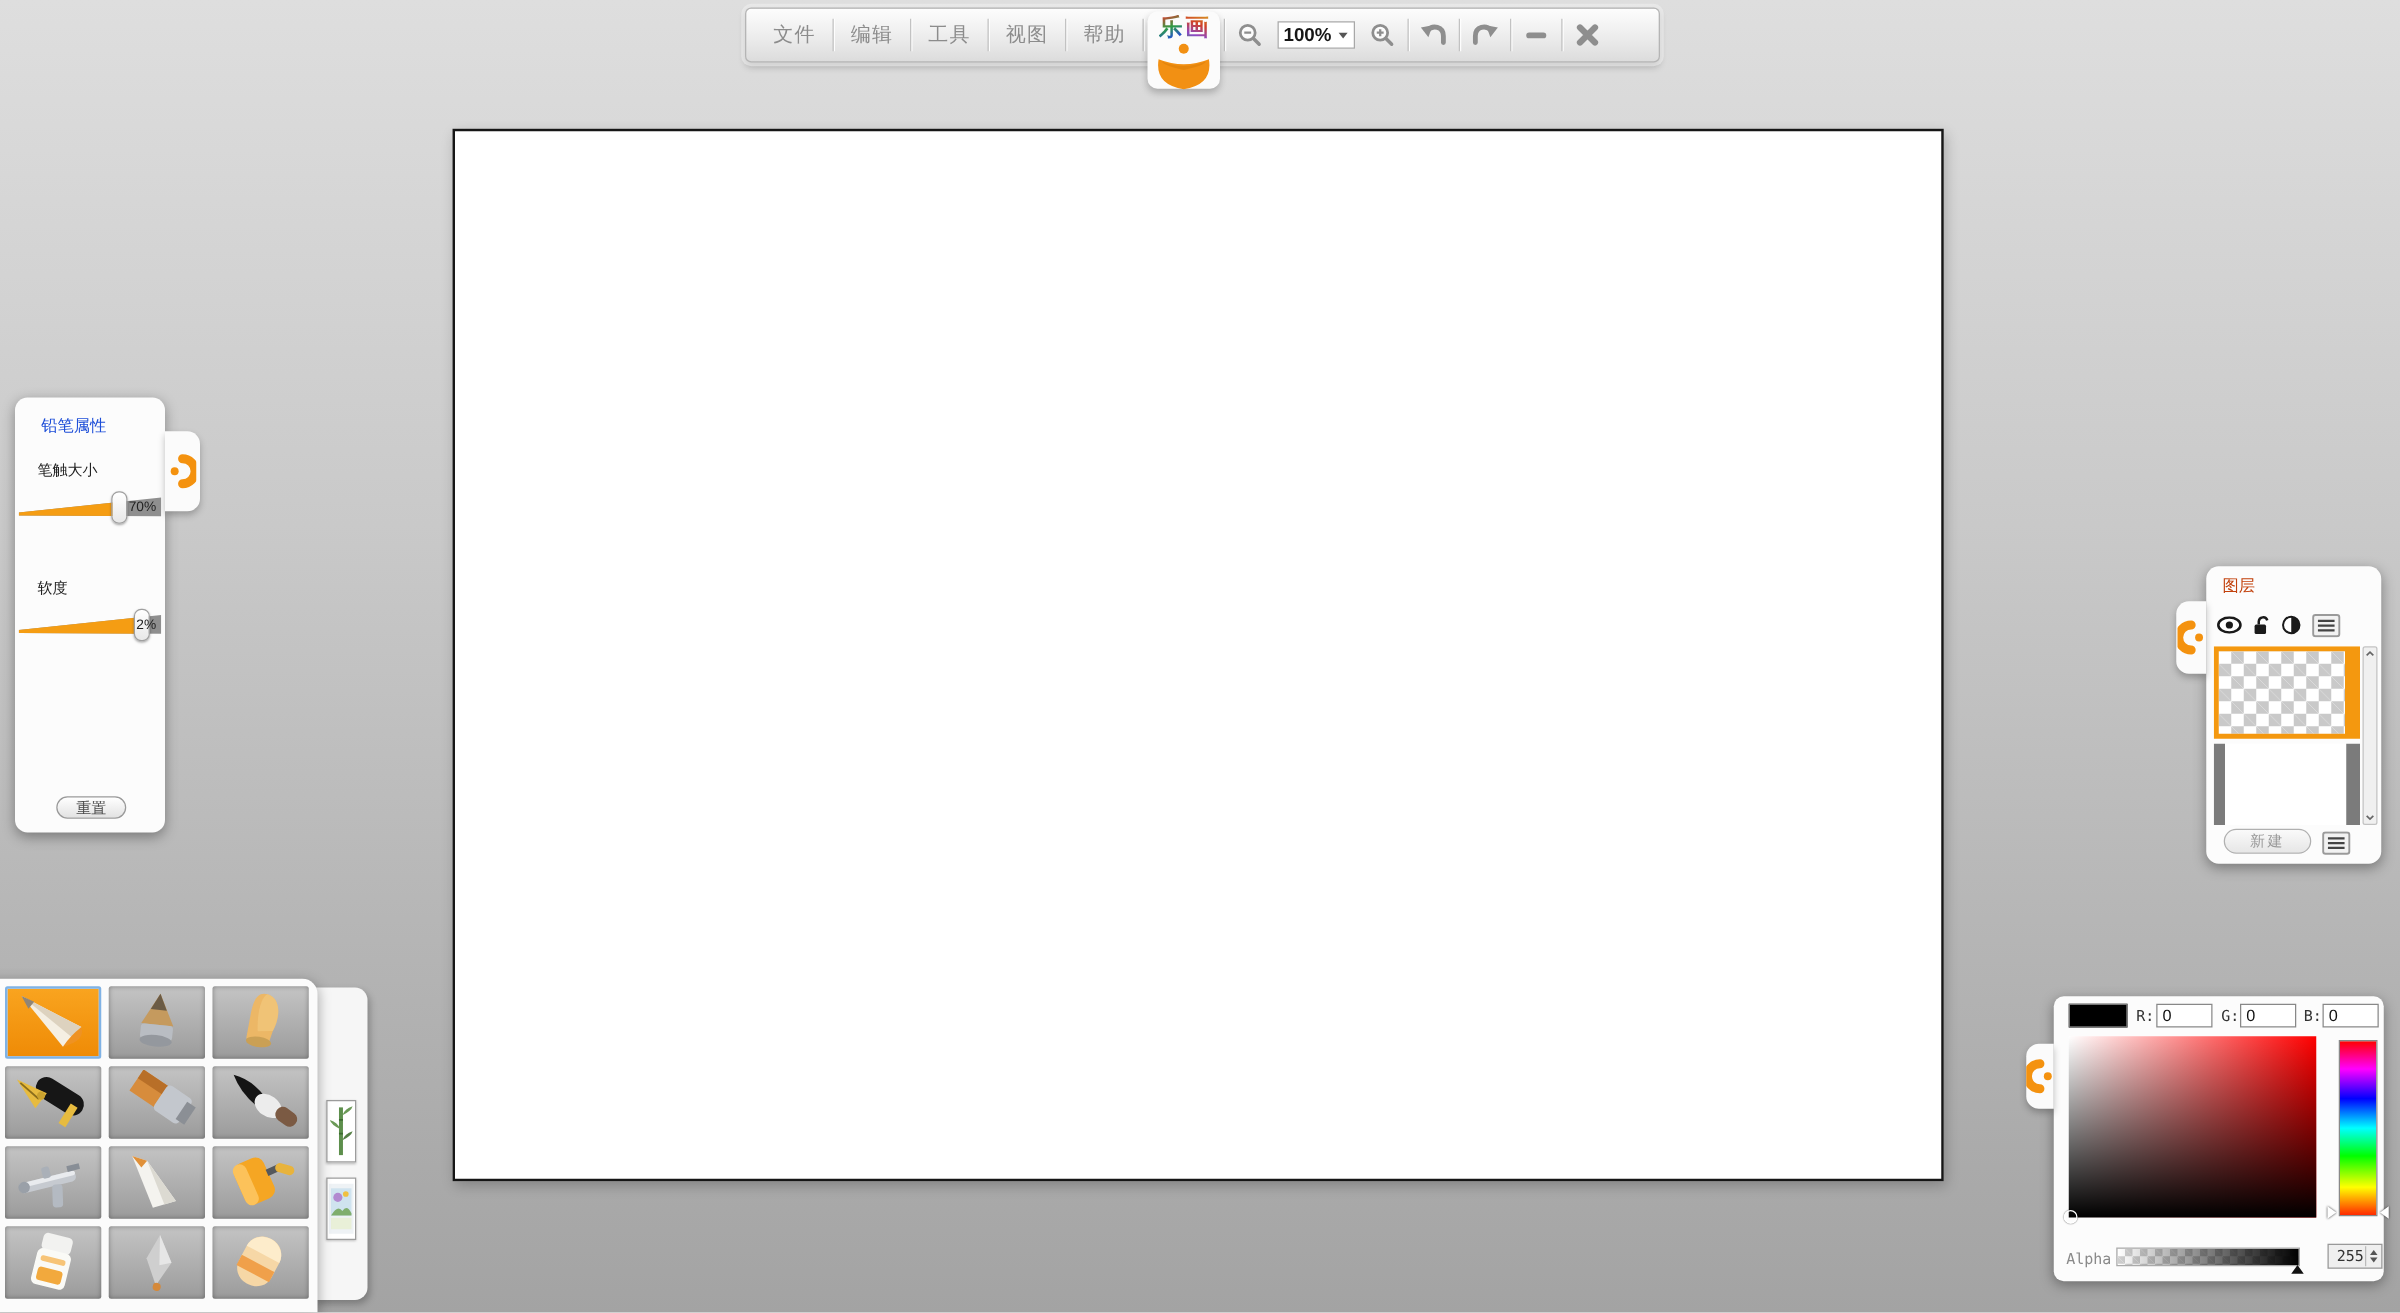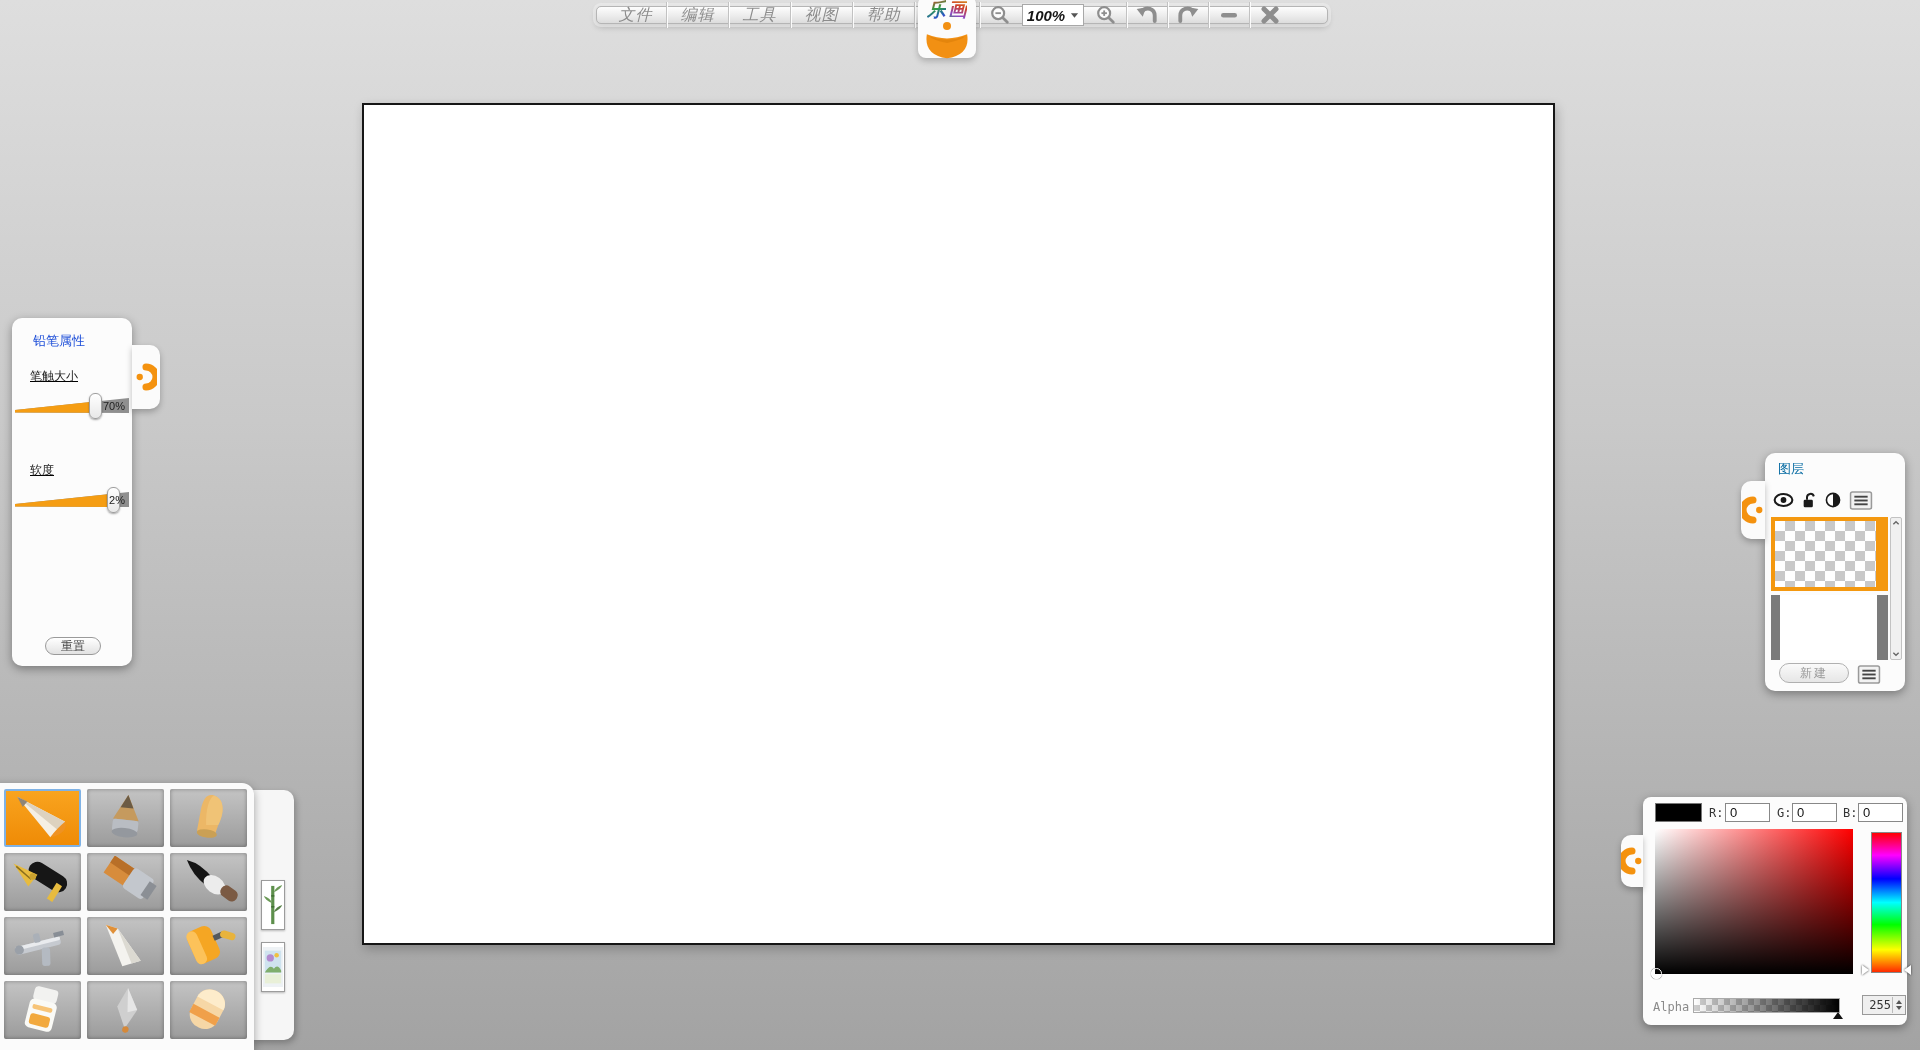--- a/index.html
+++ b/index.html
@@ -13,25 +13,25 @@
 
   
   .canvas {
     position:absolute; left:362px; top:103px; width:1193px; height:842px;
     background:#fff; border:2px solid #161616;
     box-shadow:2px 4px 10px rgba(0,0,0,.22);
   }
 
   
   .toolbar {
-    position:absolute; left:596px; top:6px; width:732px; height:18px;
+    position:absolute; left:596px; top:6px; width:732px; height:44px;
     background:linear-gradient(180deg,#fdfdfd 0%,#ececec 55%,#dcdcdc 100%);
     border:1px solid #b5b5b5; border-radius:5px;
     box-shadow:0 0 0 3px rgba(240,240,240,.55), 0 3px 6px rgba(0,0,0,.22);
-    display:flex; align-items:center; padding:0 8px;font-style:italic;
+    display:flex; align-items:center; padding:0 8px;
   }
   .tb-menu {
     width:61px; height:30px; display:flex; align-items:center; justify-content:center;
     color:#8c8c8c; font-size:16px; letter-spacing:1px; cursor:default;
   }
   .tb-sep { width:1px; height:26px; background:#c2c2c2; box-shadow:1px 0 0 rgba(255,255,255,.9); }
   .tb-btn { width:40px; height:30px; display:flex; align-items:center; justify-content:center; }
   .tb-btn svg { width:24px; height:22px; }
   .zoom-box {
     width:62px; height:22px; background:#fff; border:1px solid #a8a8a8;
@@ -64,21 +64,21 @@
     position:absolute; background:#fbfbfb;
     box-shadow:0 3px 6px rgba(0,0,0,.25);
     display:flex; align-items:center; justify-content:center;
   }
   .lagoon-tab svg { width:22px; height:30px; }
 
   
   .pencil-panel { left:12px; top:318px; width:120px; height:348px; }
   .pencil-panel .lagoon-tab { right:-28px; top:27px; width:28px; height:64px; border-radius:0 10px 10px 0; }
   .pp-title { position:absolute; left:21px; top:14px; font-size:13px; color:#1d4ed8; }
-  .slider-block { position:absolute; left:3px; width:114px;text-decoration:underline; }
+  .slider-block { position:absolute; left:3px; width:114px; }
   .s-label { margin-left:15px; font-size:12px; color:#222; }
   .wedge { position:relative; height:30px; margin-top:5px; }
   .wedge svg.base, .wedge svg.fill { position:absolute; left:0; top:7px; width:114px; height:17px; }
   .s-handle {
     position:absolute; top:3px; width:13px; height:26px;
     background:linear-gradient(180deg,#ffffff,#e8e8e8); border:1px solid #9f9f9f;
     border-radius:6px; box-shadow:0 1px 2px rgba(0,0,0,.35);
   }
   .s-value { position:absolute; right:4px; top:32px; font-size:11px; color:#222;margin-left:40px; }
   .reset-btn {
@@ -119,21 +119,21 @@
   }
   .brush-cell svg { width:70px; height:52px; }
   .brush-cell.sel {
     background:linear-gradient(180deg,#f9a41f,#ef8b06);
     border:2px solid #7fb2e5; box-shadow:none;
   }
 
   
   .layers-panel { left:1765px; top:453px; width:140px; height:238px; }
   .layers-panel .lagoon-tab { left:-24px; top:28px; width:24px; height:58px; border-radius:10px 0 0 10px; }
-  .lp-title { position:absolute; left:13px; top:7px; font-size:13px; color:#0369a1; }
+  .lp-title { position:absolute; left:13px; top:7px; font-size:13px; color:#c2410c; }
   .lp-icons { position:absolute; left:8px; top:36px; height:22px; display:flex; align-items:center; gap:8px; }
   .lp-icons .ic { display:flex; align-items:center; }
   .layer-viewport {
     position:absolute; left:6px; top:64px; width:117px; height:143px; overflow:hidden;
   }
   .layer-thumb { width:100%; }
   .layer-thumb.sel {
     height:74px;
     border:4px solid #f4980f; border-right-width:12px;
     background-image:

